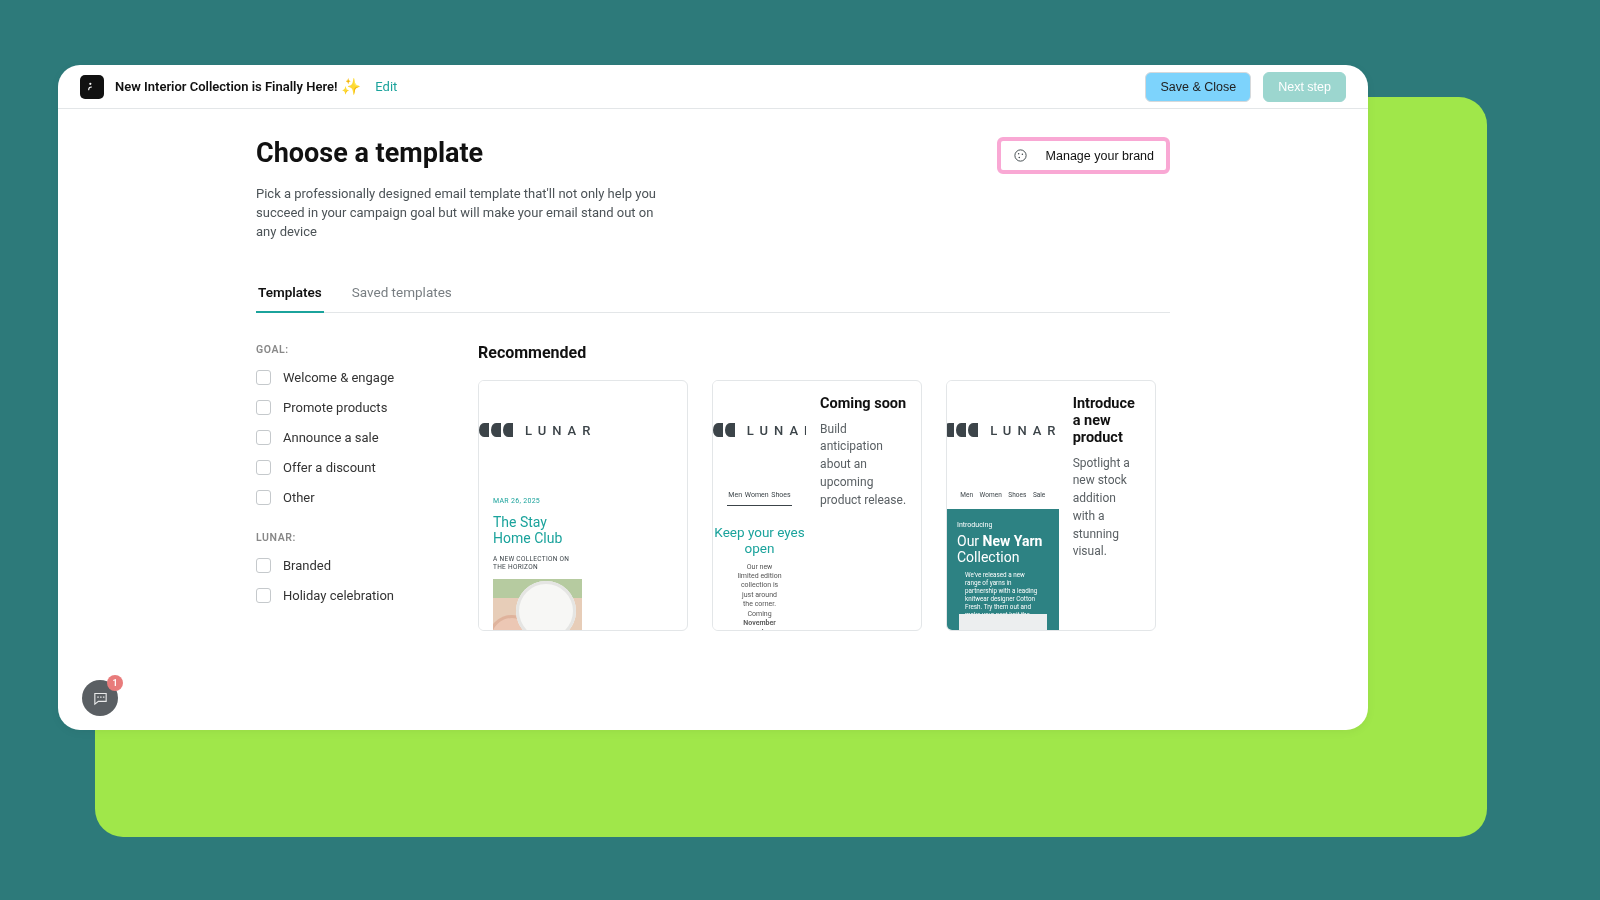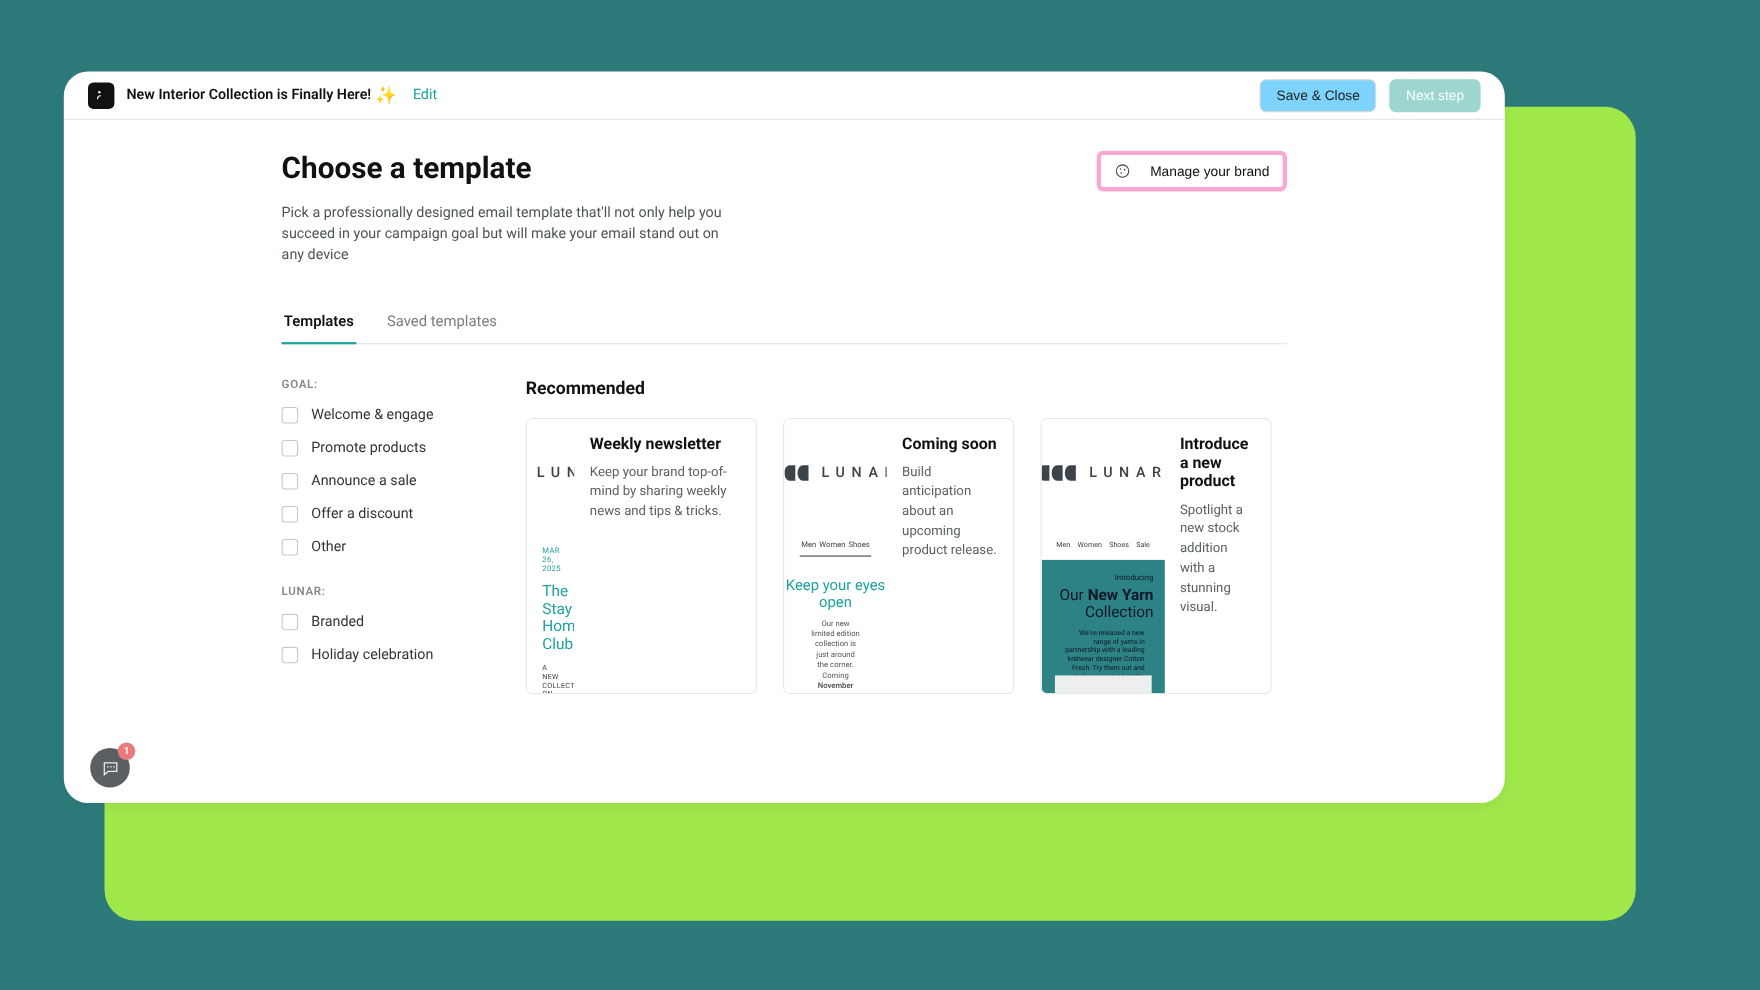--- a/index.html
+++ b/index.html
@@ -112,21 +112,21 @@
   .p2-nav{ display:flex; justify-content:space-around; font-size:7px; color:#3c4449; margin:53px 14px 0; border-bottom:1px solid #3c4449; padding-bottom:6px; }
   .p2-headline{ text-align:center; font-size:13.5px; color:#1ba39c; margin-top:18px; }
   .p2-sub{ text-align:center; font-size:7px; color:#555; margin:7px 24px 0; line-height:1.35; }
   .p2-date{ font-weight:600; }
   .p2-cta{ display:block; margin:7px auto 0; background:#a0e74a; color:#111; font-size:7px; padding:3px 8px; width:42px; text-align:center;border-radius:10px; }
   .p2-arrows{ display:flex; justify-content:center; gap:26px; margin-top:14px; }
   .p2-arrows svg{ width:18px; height:18px; stroke:#3c4449; stroke-width:1.4; fill:none; }
 
   
   .p3-nav{ display:flex; justify-content:space-around; font-size:6.5px; color:#3c4449; margin:53px 10px 0; padding-bottom:4px; }
-  .p3-hero{ margin-top:6px; background:#2d8283; color:#0f172a; text-align:right; padding:12px 10px 0; height:123px; position:relative; }
+  .p3-hero{ margin-top:6px; background:#2d8283; color:#ffffff; text-align:left; padding:12px 10px 0; height:123px; position:relative; }
   .p3-intro{ font-size:7px; }
   .p3-title{ font-size:14px; margin-top:4px; font-weight:400; }
   .p3-title b{ font-weight:700; }
   .p3-sub{ font-size:6.3px; margin:6px 8px 0; line-height:1.3; }
   .p3-img{ position:absolute; left:12px; right:12px; bottom:-40px; height:58px; background:#eceeef; }
 
   
   .chat-fab {
     position:absolute; left:24px; bottom:14px;
     width:36px; height:36px; border-radius:50%; background:#5a5f63;
@@ -241,24 +241,20 @@
                 <div class="p1-title">The Stay Home Club</div>
                 <div class="p1-sub">A NEW COLLECTION ON THE HORIZON</div>
                 <div class="p1-img">
                   <div class="p1-mat"></div>
                     <div class="p1-plate"></div>
                     <div class="p1-bowl2"></div>
                     <div class="p1-bowl1"></div>
                 </div>
               </div>
             </div>
-            <div class="card-body">
-              <div class="card-title">Weekly newsletter</div>
-              <div class="card-desc">Keep your brand top-of-mind by sharing weekly news and tips &amp; tricks.</div>
-            </div>
           </div>
 
           <div class="card">
             <div class="card-preview">
               <div class="lunar-logo">
                 <div class="lunar-mark">
                     <span></span>
                     <span></span>
                     <span></span>
                   </div>

